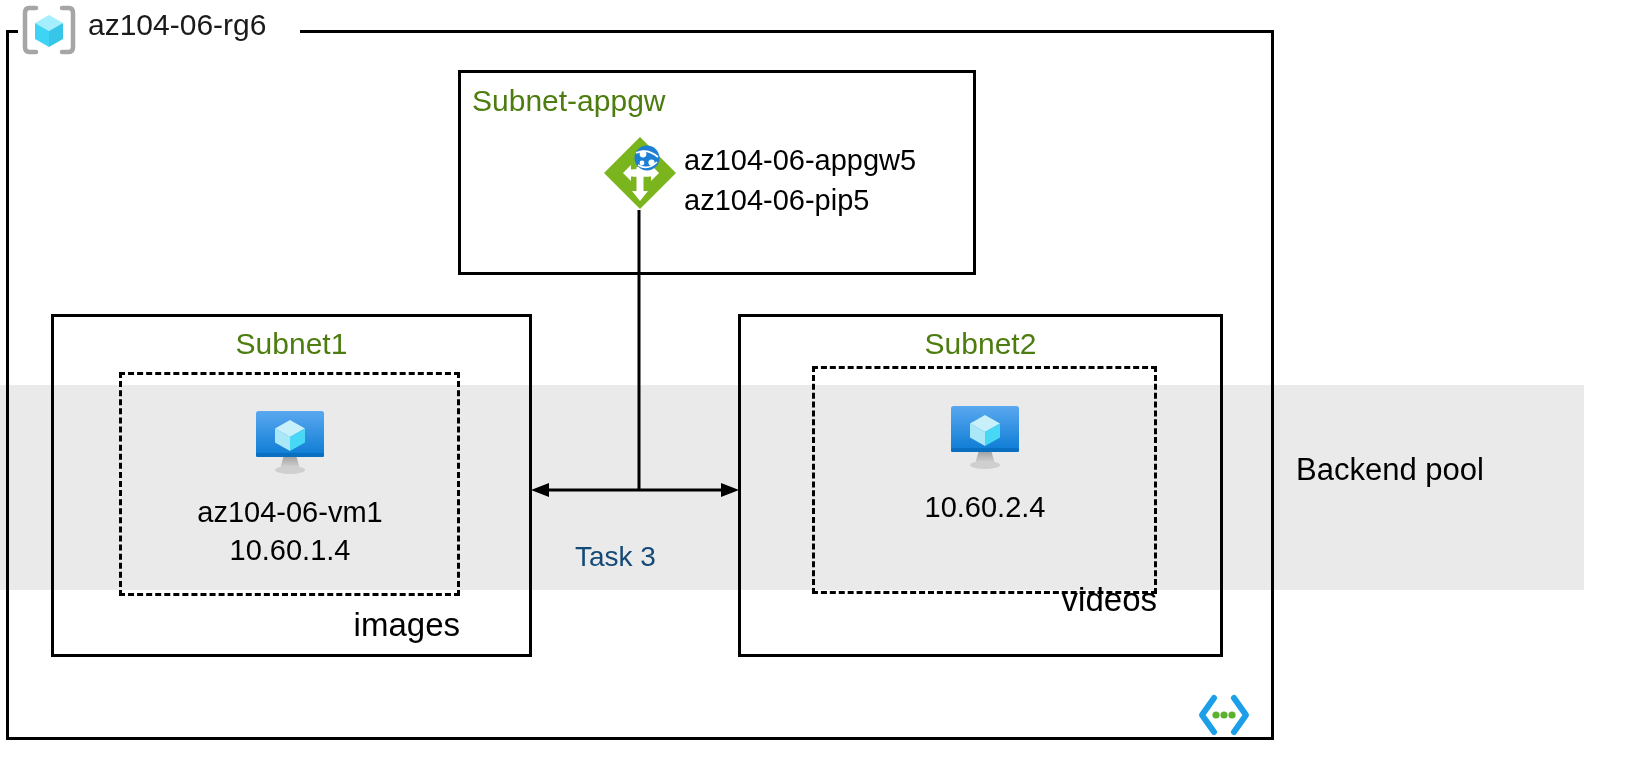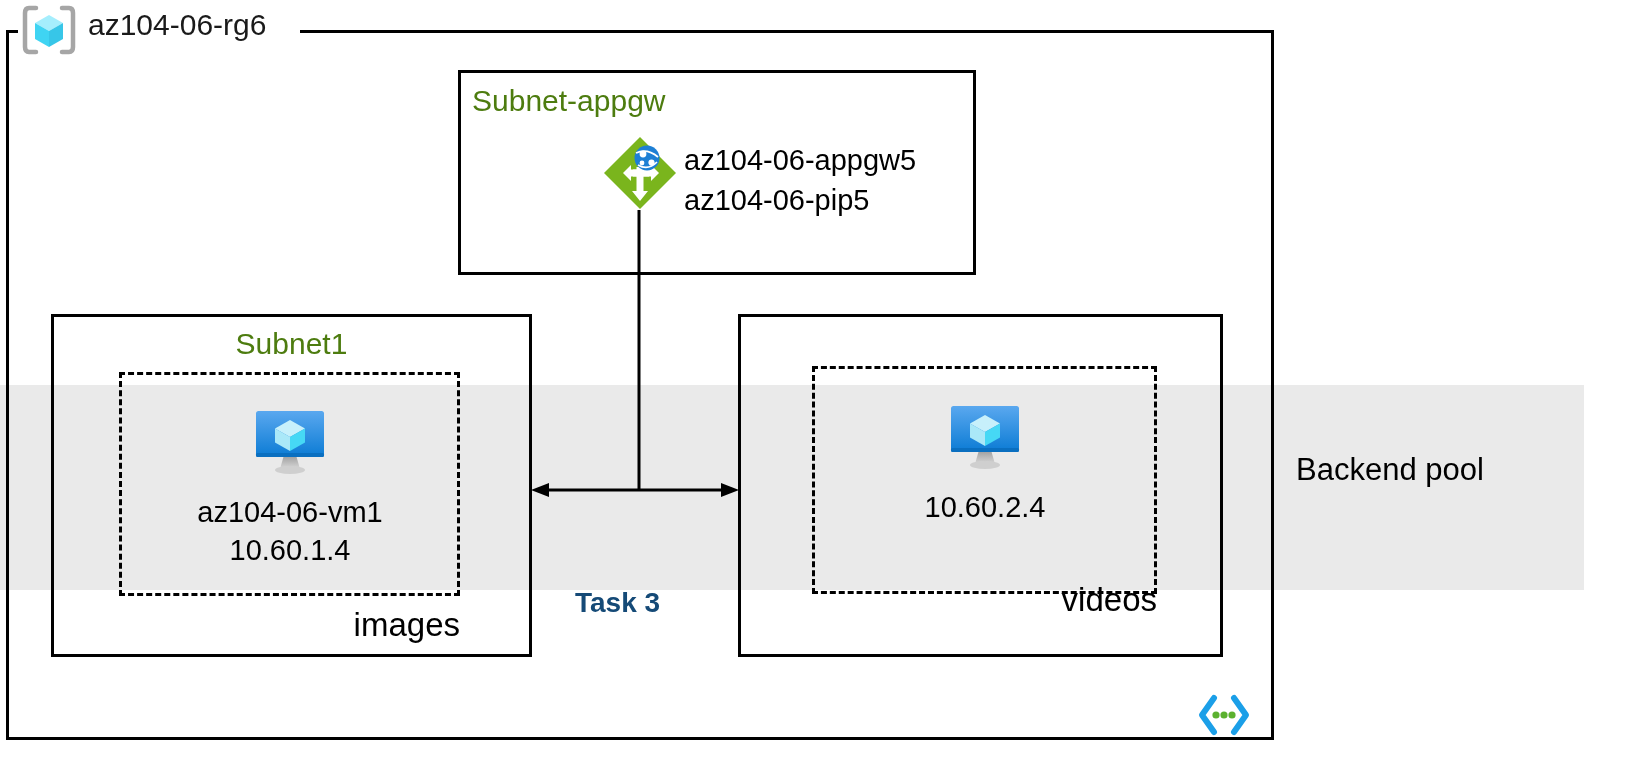--- a/index.html
+++ b/index.html
@@ -179,25 +179,24 @@
     height: 761px;
     z-index: 7;
     pointer-events: none;
   }
 
   .task-label {
     position: absolute;
     left: 575px;
     top: 541px;
     font-size: 28px;
-    font-weight: bold;
+    font-weight: normal;
     color: #154a77;
     white-space: nowrap;
     z-index: 8;
-    margin-top: 46px;
   }
 
   
   .code-icon {
     position: absolute;
     left: 1196px;
     top: 692px;
     width: 56px;
     height: 46px;
     z-index: 8;
@@ -284,20 +283,21 @@
         <polygon points="55,25.5 55,39.5 40,48 40,34" fill="#46d8f5"></polygon>
       </svg>
     </span>
     <div class="vm-name">az104-06-vm1</div>
     <div class="vm-ip">10.60.1.4</div>
   </div>
 
   <div class="tier-label" id="images-label">images</div>
 
   <div class="subnet-box" id="subnet2-box"></div>
+  <div class="subnet-label" id="subnet2-label">Subnet2</div>
   <div class="dashed-box" id="dashed2"></div>
 
   <div class="vm-block" id="vm2-block">
     <span class="vm-icon">
       <svg width="80" height="74" viewBox="0 0 80 74">
         <defs>
           <linearGradient id="scr2" x1="0" y1="0" x2="0" y2="1">
             <stop offset="0%" stop-color="#5aa8ef"></stop>
             <stop offset="100%" stop-color="#0b7bd4"></stop>
           </linearGradient>

